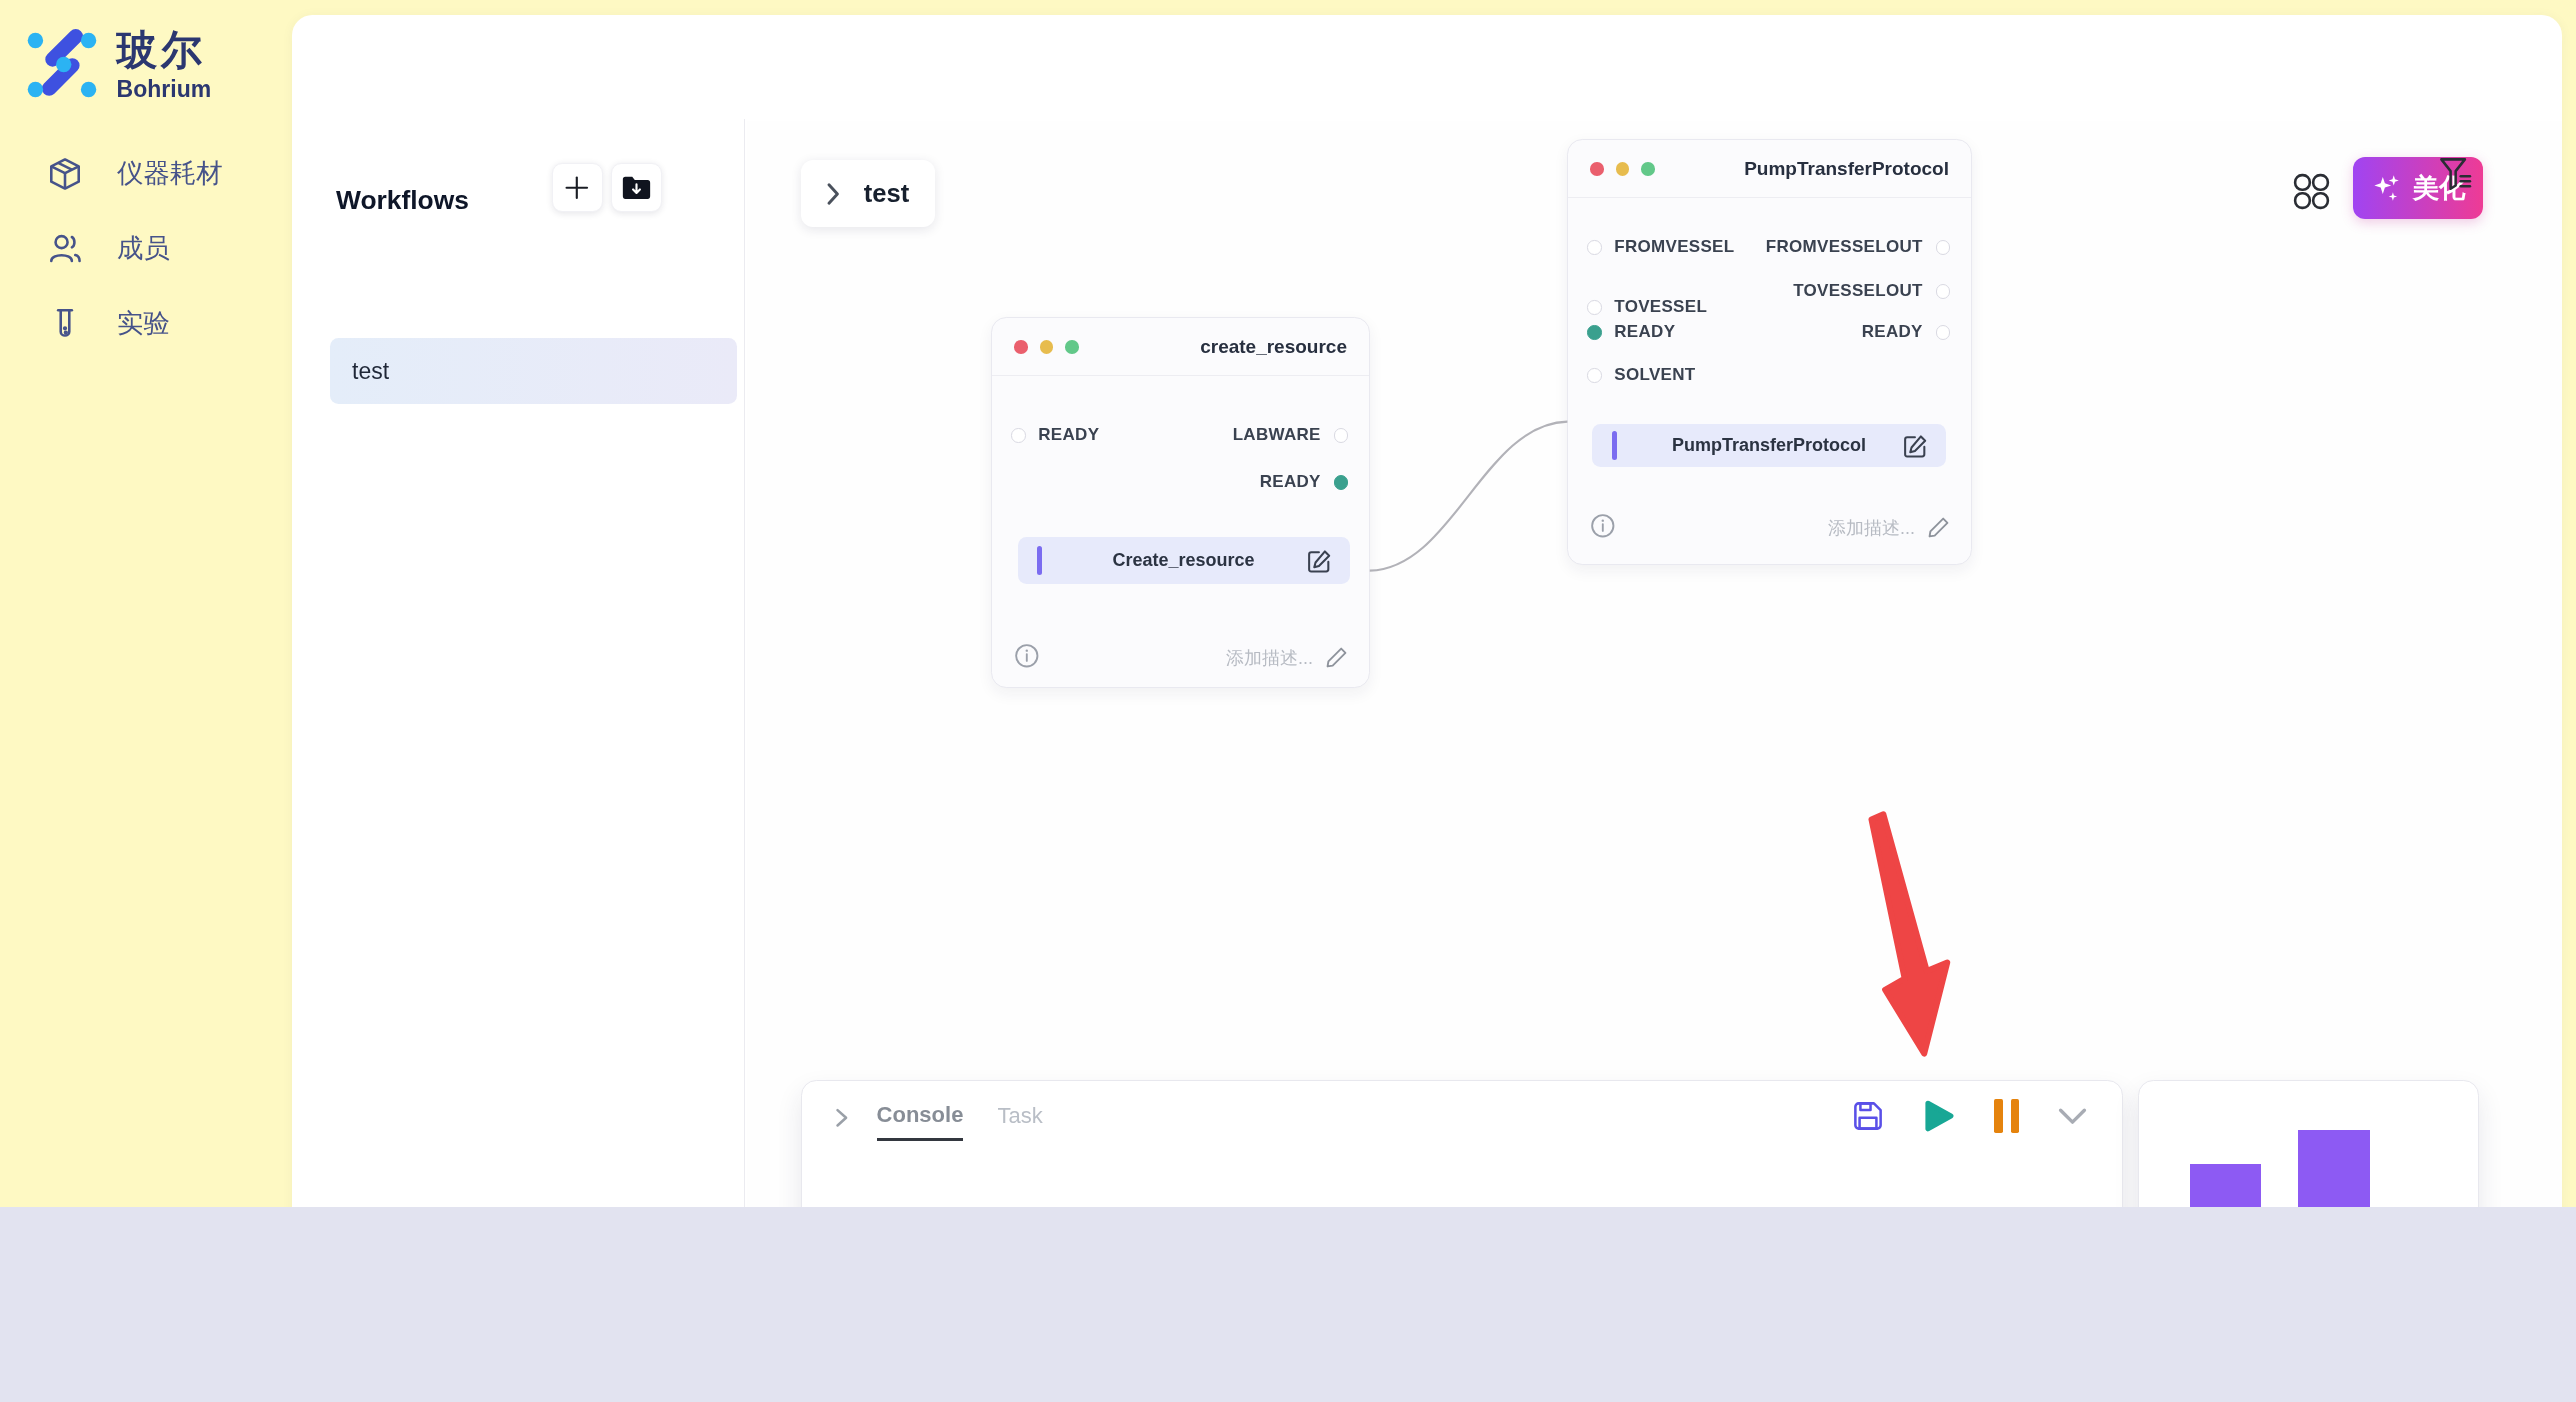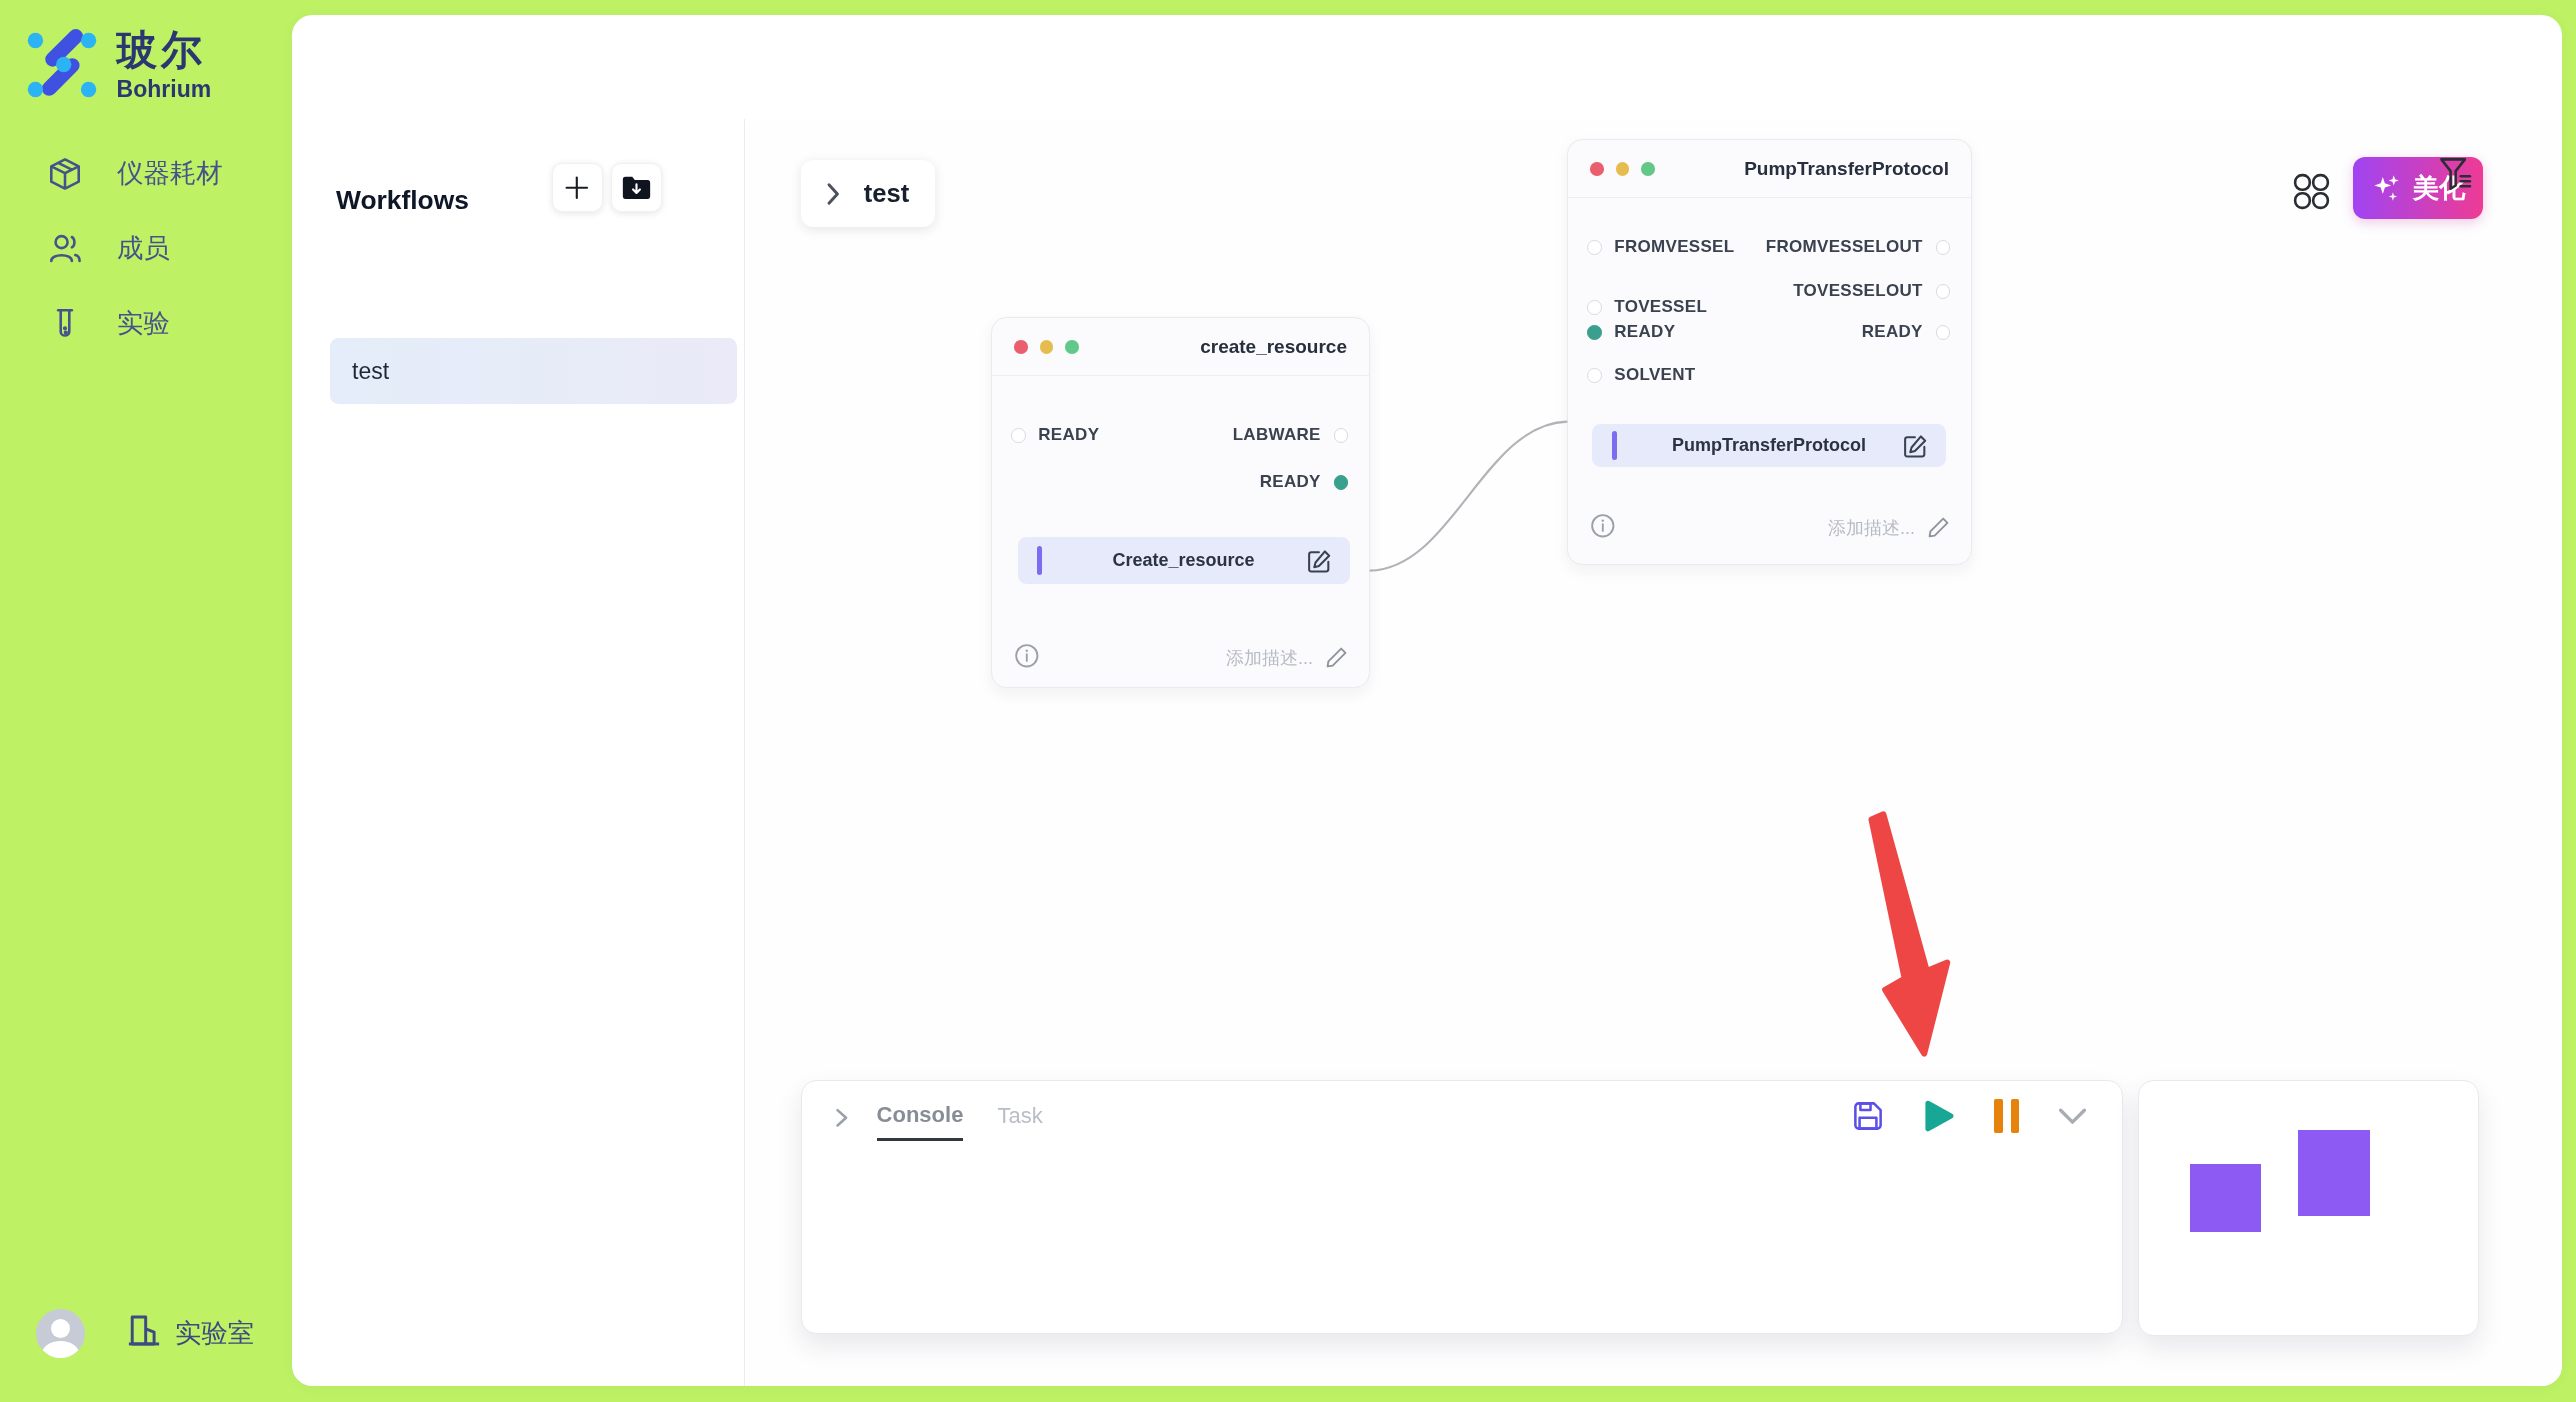--- a/index.html
+++ b/index.html
@@ -1,19 +1,19 @@
 <!DOCTYPE html>
 <html style="font-size:13.6px"><head>
 <meta charset="utf-8">
 <style>
   * { margin:0; padding:0; box-sizing:border-box; }
   html,body { background:#e2e3f0; }
   .page {
-    position:relative; width:2576px; height:1402px; overflow:hidden;
-    background:#bef264;
+    position:relative; width:2576px; height:1207px; overflow:hidden;
+    background:#fef9c3;
     font-family:"Liberation Sans","DejaVu Sans",sans-serif;
     color:#20283a;
   }
   
   .sidebar { position:absolute; left:0; top:0; width:292px; height:1402px; }
   .logo-row { position:absolute; left:25.6px; top:25.6px; display:flex; align-items:flex-start; gap:19px; }
   .logo-text-cn { font-size:41px; font-weight:700; color:#2b3770; line-height:49px; letter-spacing:3.4px; }
   .logo-text-en { font-size:23px; font-weight:700; color:#2b3770; margin-top:1.7px; }
   .nav { position:absolute; left:0; top:136px; width:292px; }
   .nav-item {

